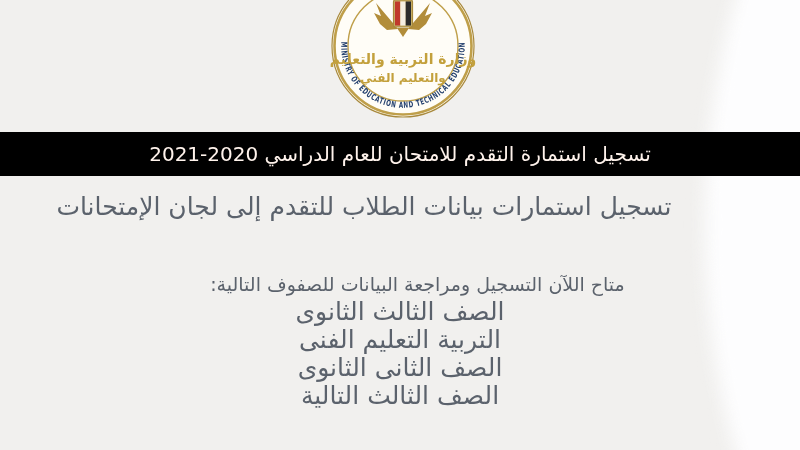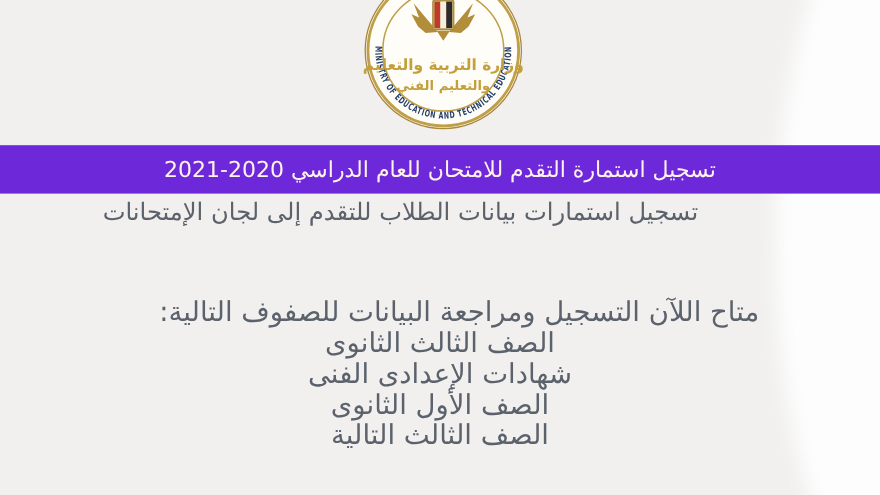--- a/index.html
+++ b/index.html
@@ -22,37 +22,37 @@
     fill:#24406e;font-family:"DejaVu Sans",sans-serif;
     font-size:8.4px;font-weight:bold;letter-spacing:1px;
   }
   .seal-arabic{
     fill:#c3a03c;font-family:"DejaVu Sans",sans-serif;font-weight:bold;
     text-anchor:middle;
   }
   
   .banner{
     position:absolute;left:0;top:132px;width:800px;height:44px;
-    background:#6d28d9;
+    background:#000000;
   }
   .banner-title{
     width:100%;height:44px;line-height:44px;text-align:center;
     direction:rtl;color:#fff3ec;font-size:20px;
   }
   
   .intro{
-    position:absolute;left:0;top:181px;width:728px;
+    position:absolute;left:0;top:194px;width:728px;
     direction:rtl;text-align:center;
-    color:#5b626c;font-size:22px;line-height:26px;
+    color:#5b626c;font-size:25px;line-height:26px;
   }
   .section{
     position:absolute;left:0;top:270px;width:800px;
     direction:rtl;text-align:center;color:#5b626c;
   }
-  .section-heading{font-size:25px;line-height:28px;padding-left:35px;}
+  .section-heading{font-size:19px;line-height:28px;padding-left:35px;}
   .grade-item{font-size:25px;line-height:28px;}
 </style>
 </head>
 <body>
 
 <div class="page">
 
   <div class="sheen"></div>
 
   <div class="logo">
@@ -88,18 +88,18 @@
 
   <div class="banner">
     <div class="banner-title">تسجيل استمارة التقدم للامتحان للعام الدراسي 2020-2021</div>
   </div>
 
   <div class="intro">تسجيل استمارات بيانات الطلاب للتقدم إلى لجان الإمتحانات</div>
 
   <div class="section">
     <div class="section-heading">متاح اللآن التسجيل ومراجعة البيانات للصفوف التالية:</div>
     <div class="grade-item">الصف الثالث الثانوى</div>
-    <div class="grade-item">شهادات الإعدادى الفنى</div>
-    <div class="grade-item">الصف الأول الثانوى</div>
+    <div class="grade-item">التربية التعليم الفنى</div>
+    <div class="grade-item">الصف الثانى الثانوى</div>
     <div class="grade-item">الصف الثالث التالية</div>
   </div>
 
 </div>
 
 </body></html>

